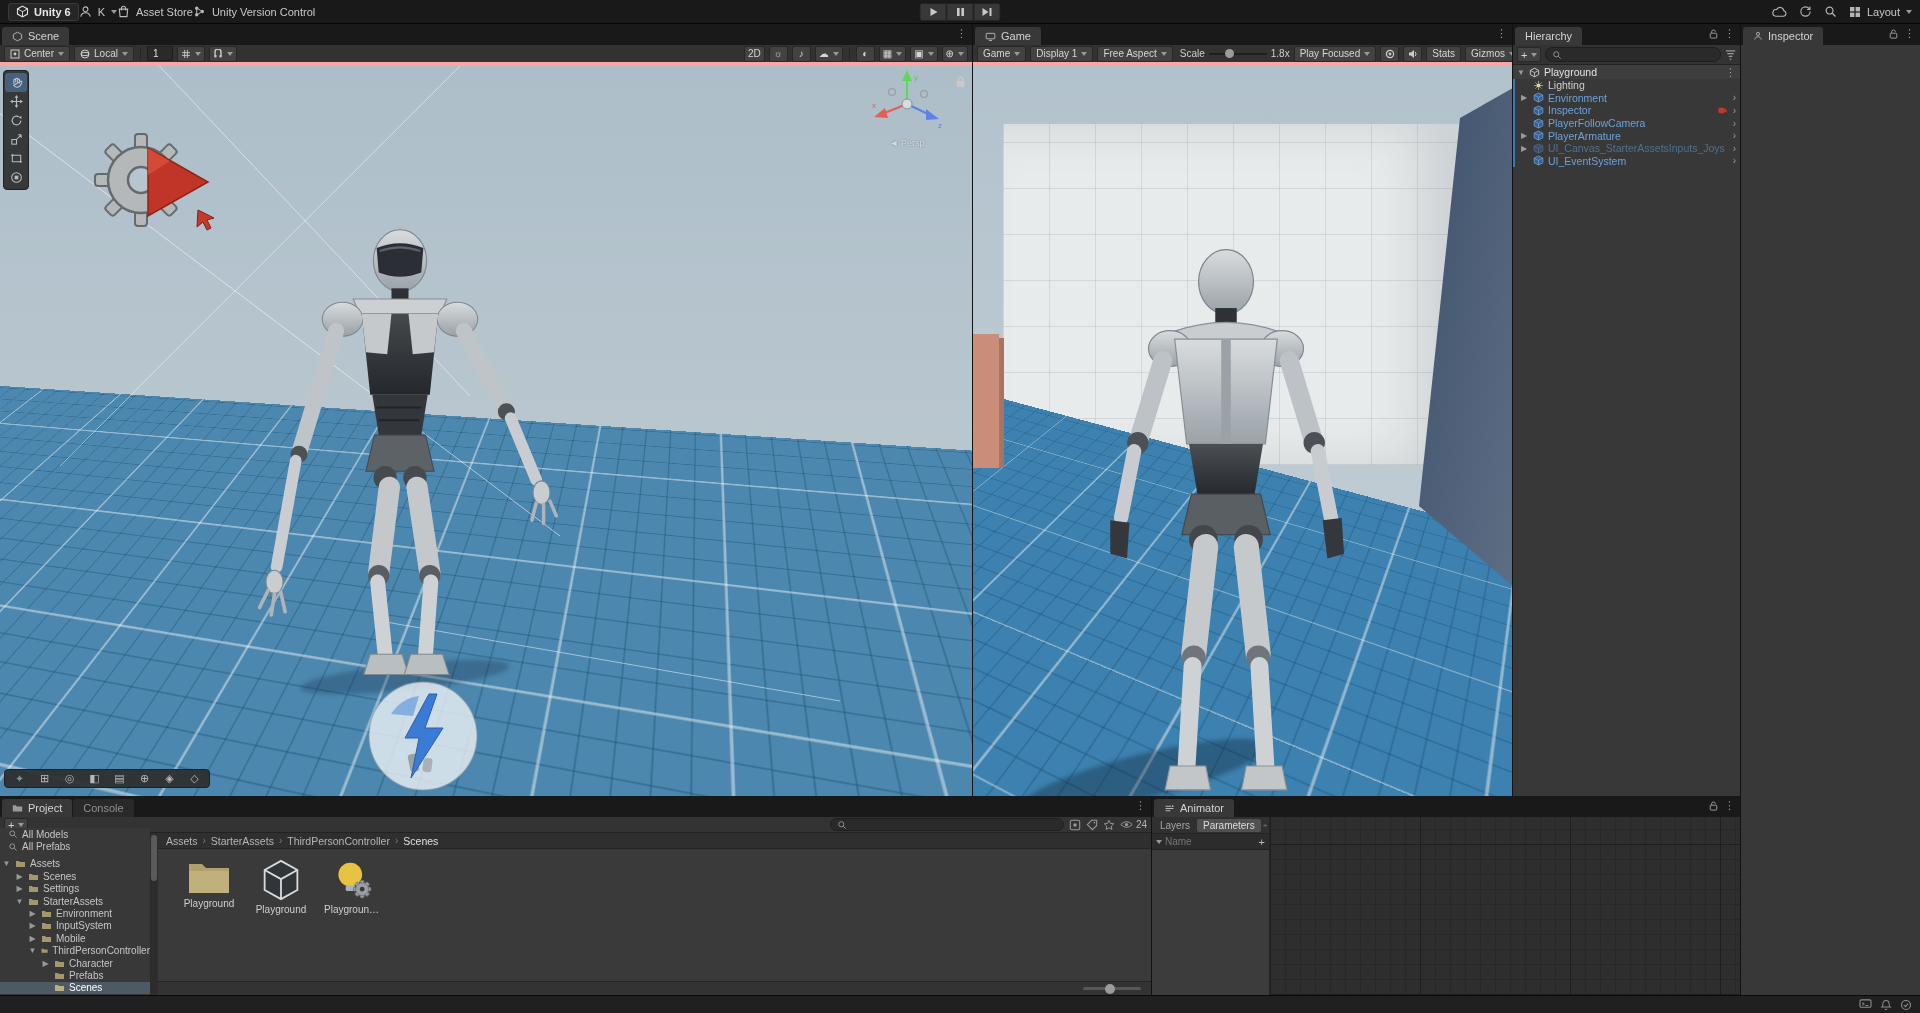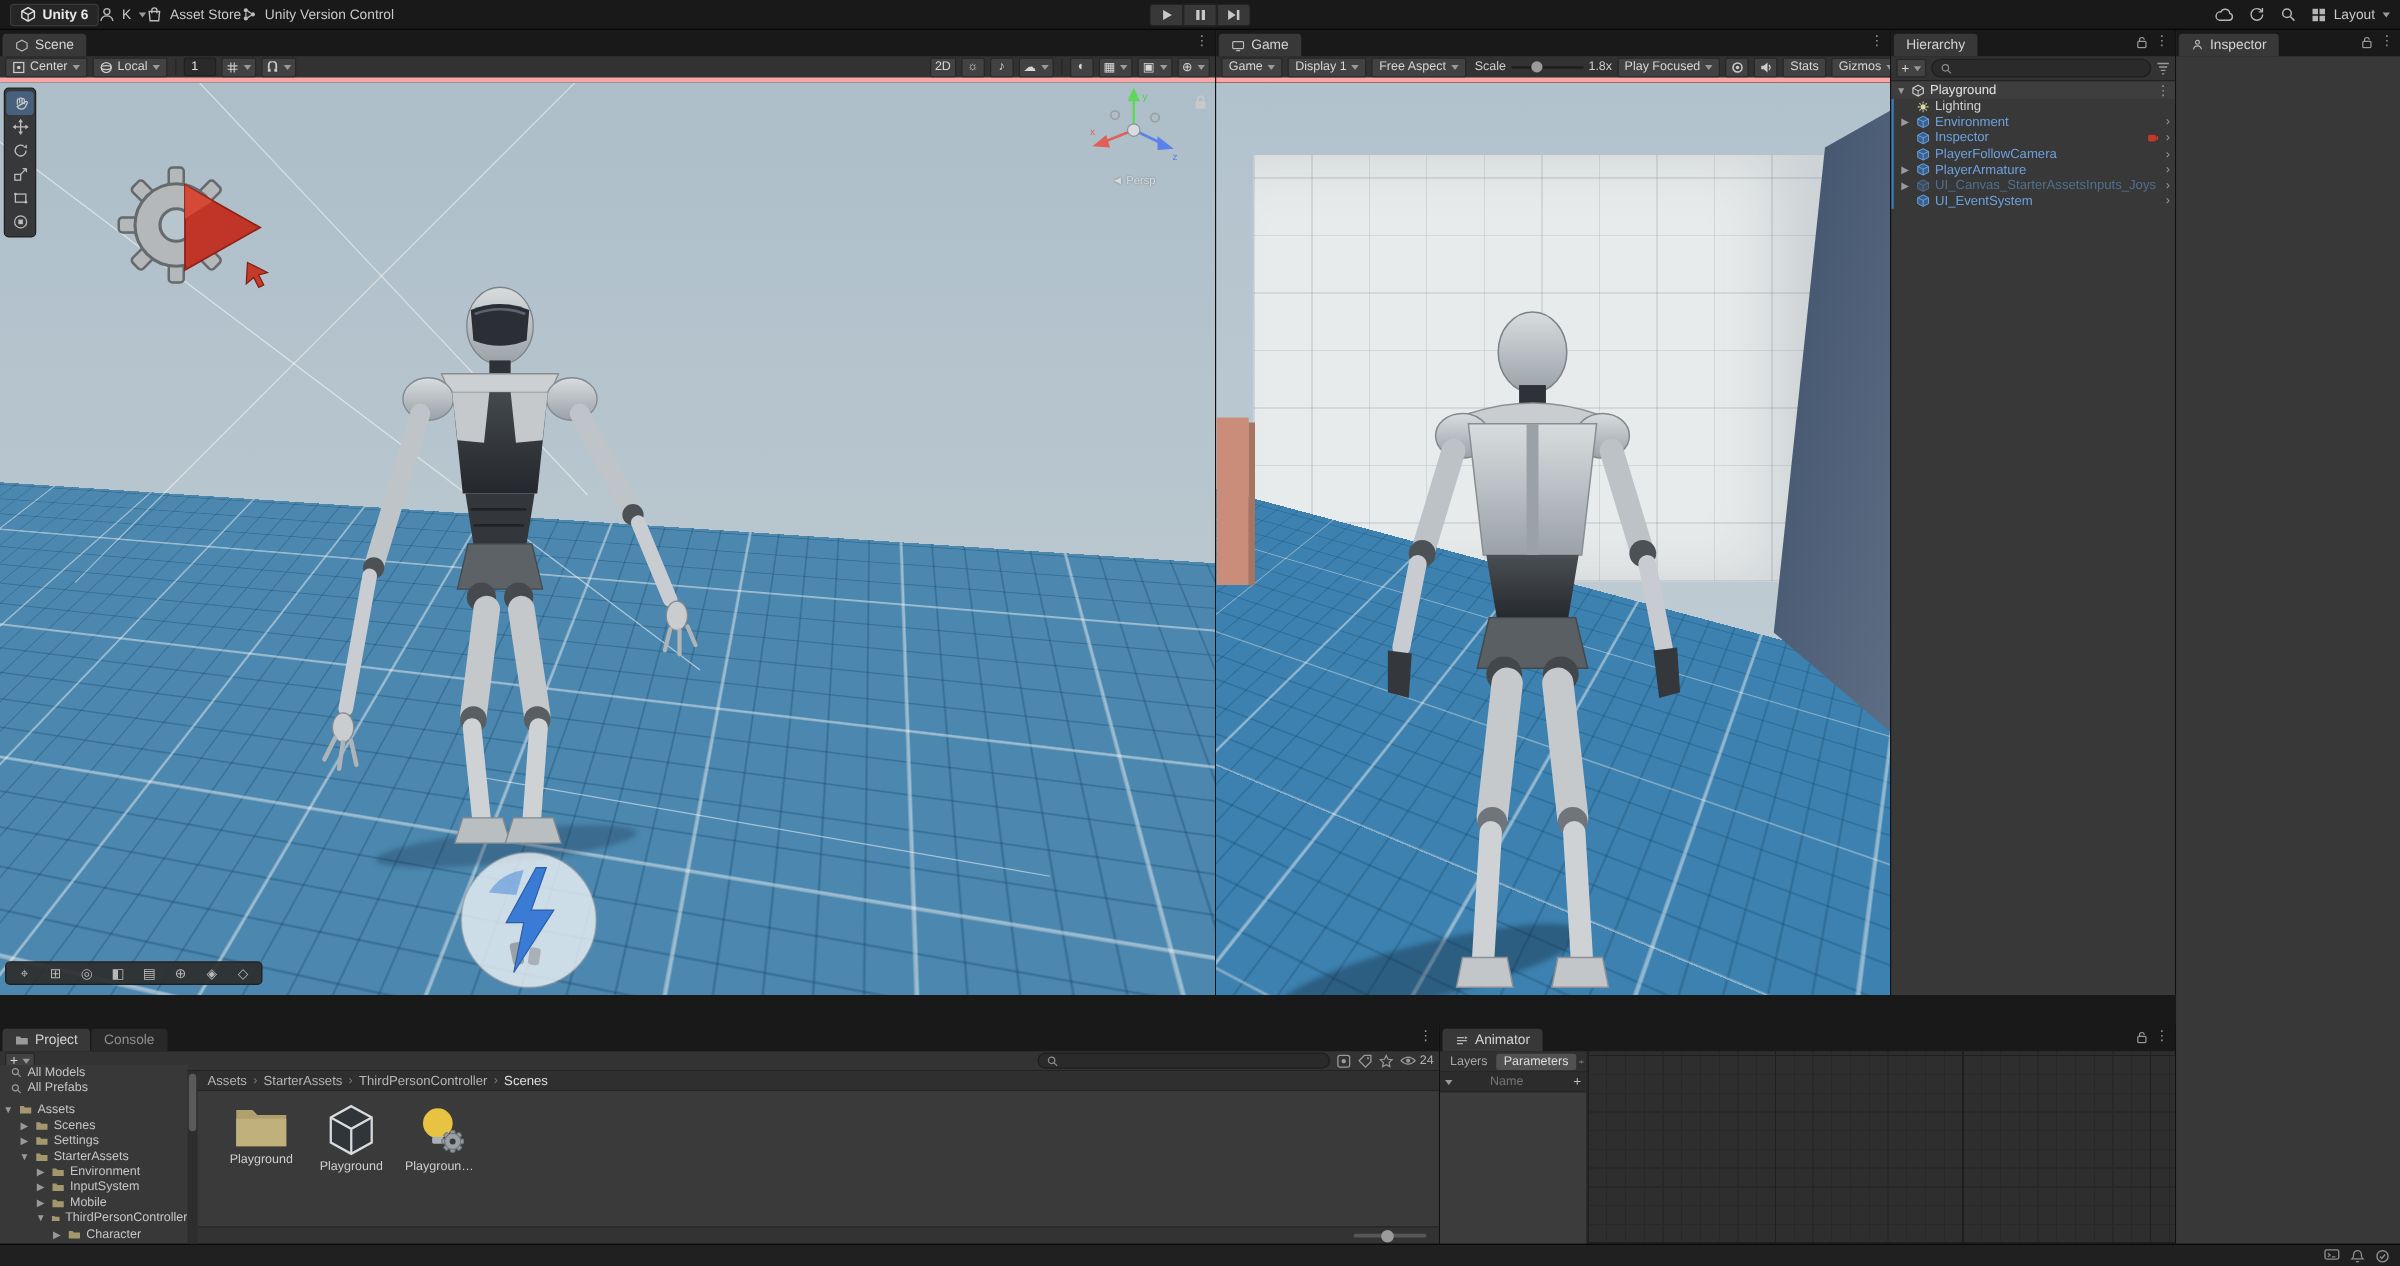--- a/index.html
+++ b/index.html
@@ -14,21 +14,21 @@
 .caret{width:0;height:0;border-left:3px solid transparent;border-right:3px solid transparent;border-top:4px solid #9a9a9a;display:inline-block;}
 .play-controls{position:absolute;left:50%;top:3px;transform:translateX(-50%);display:flex;}
 .pc-btn{width:27px;height:18px;background:#383838;border:1px solid #232323;display:flex;align-items:center;justify-content:center;}
 .pc-btn:first-child{border-radius:3px 0 0 3px;}
 .pc-btn:last-child{border-radius:0 3px 3px 0;}
 .topbar-right{margin-left:auto;display:flex;align-items:center;gap:12px;}
 .ic{display:inline-block;vertical-align:middle;color:#b5b5b5;}
 
 
 .main{flex:1;display:flex;min-height:0;}
-.center-col{width:1741px;flex:none;display:flex;flex-direction:column;min-height:0;gap:24px;}
+.center-col{width:1741px;flex:none;display:flex;flex-direction:column;min-height:0;}
 .row-top{height:772px;flex:none;display:flex;}
 .row-bottom{flex:1;display:flex;min-height:0;}
 .panel{display:flex;flex-direction:column;background:#383838;border-right:1px solid #111;min-width:0;min-height:0;}
 .tabbar{height:21px;flex:none;background:#191919;display:flex;align-items:flex-end;padding-left:2px;position:relative;}
 .tab{height:18px;display:flex;align-items:center;gap:5px;padding:0 10px;background:#383838;border-radius:3px 3px 0 0;color:#d4d4d4;font-size:11px;white-space:nowrap;}
 .tab.inactive{background:#292929;color:#8f8f8f;margin-left:1px;}
 .tabbar-icons{position:absolute;right:5px;top:4px;display:flex;align-items:center;gap:6px;color:#9a9a9a;font-size:11px;line-height:1;}
 .kebab{font-size:11px;color:#9a9a9a;}
 
 
@@ -114,21 +114,21 @@
 .zoom-handle{position:absolute;left:22px;top:-3.5px;width:10px;height:10px;border-radius:50%;background:#9b9b9b;}
 .eyecount{display:flex;align-items:center;gap:3px;color:#b5b5b5;font-size:10px;}
 
 
 .anim-body{flex:1;display:flex;min-height:0;}
 .anim-left{width:118px;flex:none;background:#363636;border-right:1px solid #242424;display:flex;flex-direction:column;}
 .anim-tabs{height:17px;display:flex;align-items:center;background:#303030;border-bottom:1px solid #242424;padding:0 2px;gap:1px;}
 .anim-tab{flex:none;padding:1px 6px;font-size:10px;color:#a8a8a8;border-radius:2px;}
 .anim-tab.sel{background:#515151;color:#ddd;}
 .anim-search{height:16px;display:flex;align-items:center;gap:3px;background:#2c2c2c;border-bottom:1px solid #222;padding:0 4px;}
-.anim-search input{flex:1;min-width:0;background:transparent;border:none;outline:none;color:#bbb;font-size:10px;font-family:inherit;margin-left:27px;}
+.anim-search input{flex:1;min-width:0;background:transparent;border:none;outline:none;color:#bbb;font-size:10px;font-family:inherit;}
 .anim-plus{color:#bbb;font-size:11px;}
 .anim-list{flex:1;background:#3c3c3c;}
 .anim-grid{flex:1;background-color:#2e2e2e;background-image:
  repeating-linear-gradient(90deg,#1f1f1f 0 1px,transparent 1px 150px),
  repeating-linear-gradient(0deg,#1f1f1f 0 1px,transparent 1px 150px),
  repeating-linear-gradient(90deg,#282828 0 1px,transparent 1px 15px),
  repeating-linear-gradient(0deg,#282828 0 1px,transparent 1px 15px);}
 
 
 .inspector-panel{flex:1;border-right:none;}

